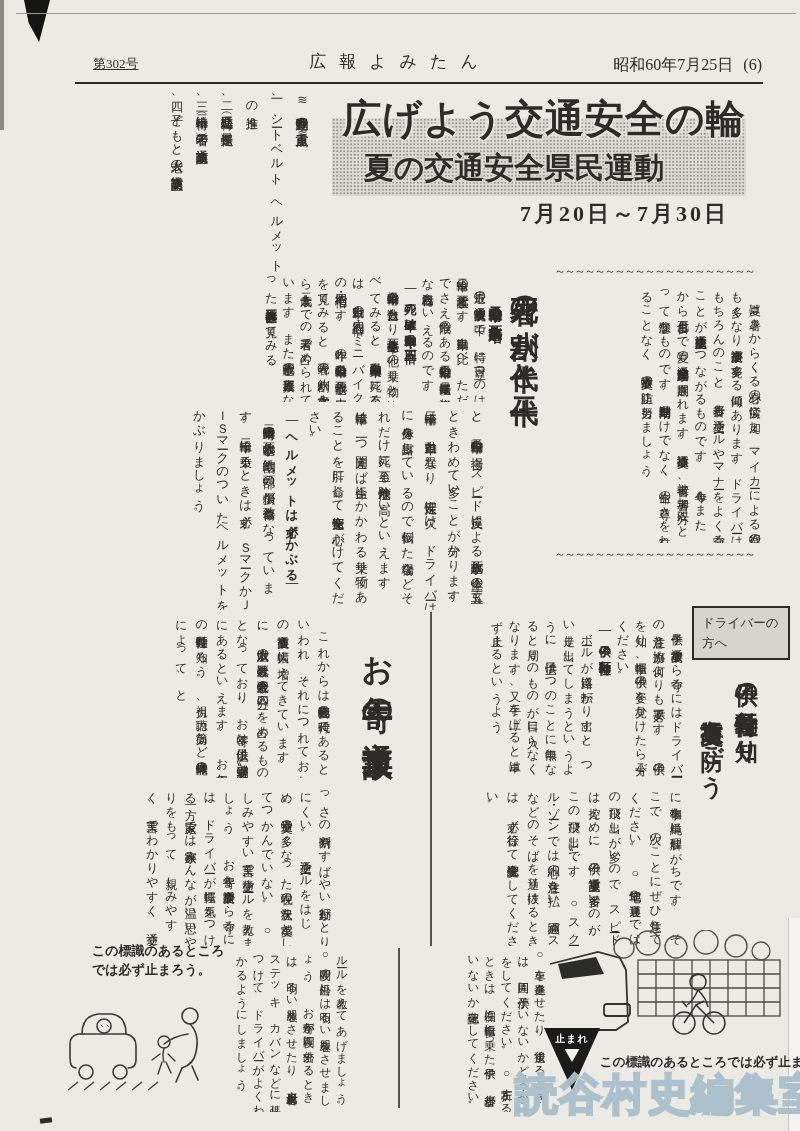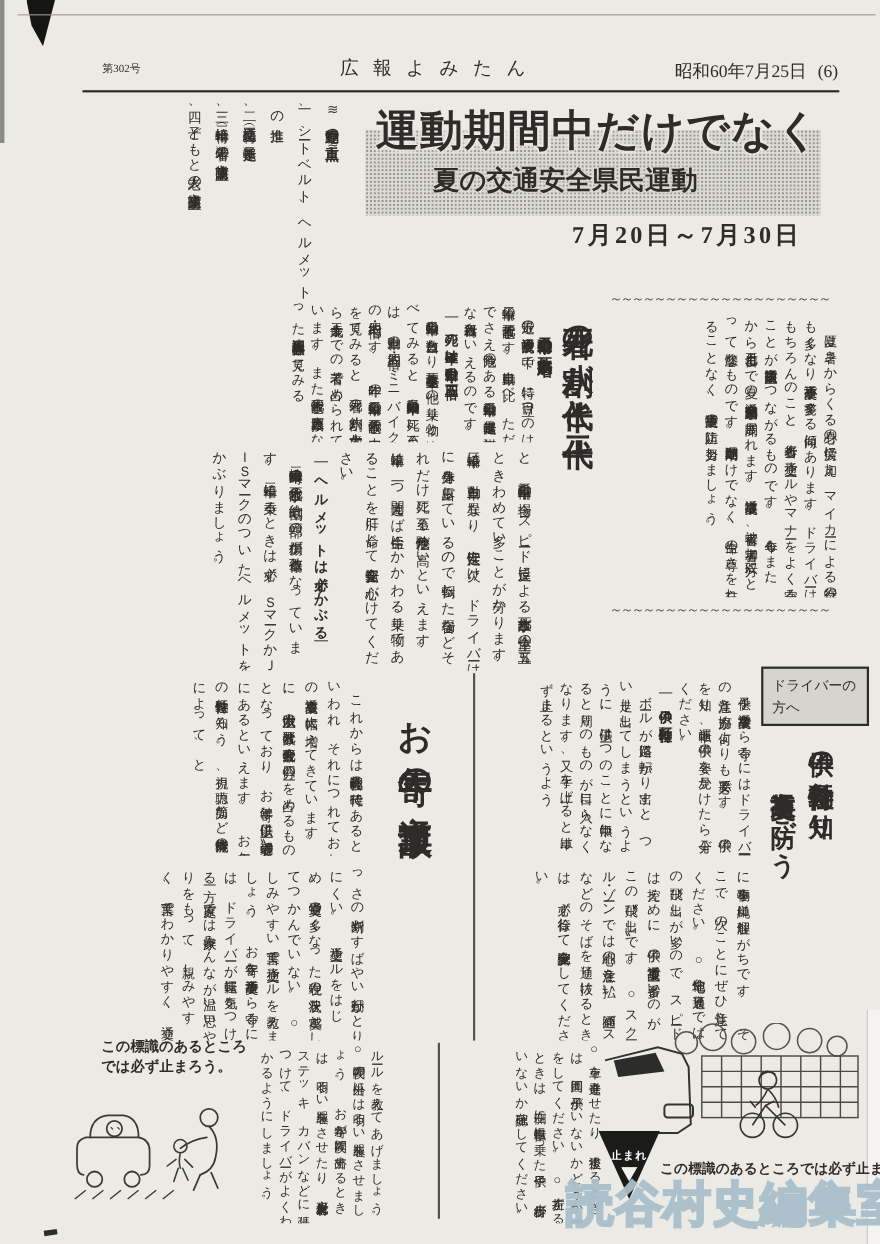--- a/index.html
+++ b/index.html
@@ -16,40 +16,40 @@
 
   
   .artifact-corner{left:24px;top:0;width:26px;height:42px;background:#151513;
     clip-path:polygon(0 0,100% 0,58% 100%,18% 55%);}
   .artifact-topline{left:16px;top:13px;width:780px;height:1px;background:#9b9891;}
   .artifact-leftedge{left:0;top:0;width:4px;height:130px;background:#3a3a38;opacity:.55;}
   .artifact-speck{left:40px;top:1118px;width:12px;height:5px;background:#2c2c2a;transform:rotate(-8deg);}
   .artifact-rightstrip{left:788px;top:918px;width:12px;height:213px;background:#f4f3ef;border-left:1px solid #c9c7c2;}
 
   
-  .hdr-issue{left:93px;top:55px;font-size:10px;}
+  .hdr-issue{left:93px;top:55px;font-size:13px;text-decoration:underline;}
   .hdr-masthead{left:50%;transform:translateX(-50%);top:50px;font-size:17px;letter-spacing:13px;white-space:nowrap;}
   .hdr-date{right:38px;top:55px;font-size:16px;}
   .hdr-date .pgno{margin-left:10px;}
   .hdr-rule{left:75px;top:82px;width:688px;height:2px;background:#2b2b28;}
 
   
   .priorities{left:62px;top:92px;width:252px;height:182px;font-size:12.5px;line-height:2.0;}
   .priorities .ptitle{display:block;font-weight:bold;}
   .priorities .orn{color:#3a3a38;font-weight:normal;}
   .priorities .pitem{display:block;}
 
   
   .halftone{left:332px;top:118px;width:414px;height:78px;background-color:#dbdad4;
     background-image:radial-gradient(circle,rgba(88,88,84,.55) .8px,transparent 1px);
     background-size:3.5px 3.5px;z-index:1;}
   .camp-headline{left:338px;top:92px;width:412px;font-size:39px;letter-spacing:1px;font-weight:bold;
     text-align:center;z-index:2;white-space:nowrap;
     text-shadow:2px 0 3px #eceae5,-2px 0 3px #eceae5,0 2px 3px #eceae5,0 -2px 3px #eceae5;}
-  .camp-subheadline{left:332px;top:148px;width:364px;text-align:center;font-size:24px;font-weight:bold;z-index:2;
+  .camp-subheadline{left:332px;top:148px;width:364px;text-align:center;font-size:30px;font-weight:bold;z-index:2;
     text-shadow:1px 0 2px #dbdad4,-1px 0 2px #dbdad4,0 1px 2px #dbdad4,0 -1px 2px #dbdad4;}
   .camp-period{left:520px;top:199px;font-size:22px;font-weight:bold;letter-spacing:3px;white-space:nowrap;}
 
   
   .wave{left:554px;width:212px;height:12px;font-size:12px;letter-spacing:-2px;color:#44423f;
     overflow:hidden;white-space:nowrap;line-height:12px;}
   .wave-top{top:265px;}
   .wave-bottom{top:548px;}
   .intro{left:560px;top:283px;width:204px;height:260px;font-size:12px;line-height:1.5;}
 
@@ -76,21 +76,21 @@
   .elder-lower{left:62px;top:784px;width:272px;height:162px;font-size:12px;line-height:1.6;}
 
   
   .elder-bottom{left:165px;top:948px;width:185px;height:164px;font-size:11.5px;line-height:1.45;}
   .child-bottom{left:408px;top:948px;width:140px;height:164px;font-size:11.5px;line-height:1.45;}
   .ill-left-caption{left:92px;top:942px;width:138px;font-size:13px;font-weight:bold;line-height:1.45;}
   .ill-left{left:62px;top:986px;}
   .ill-right{left:546px;top:930px;}
   .stop-sign{left:544px;top:1028px;width:56px;height:62px;background:#1b1b1a;
     clip-path:polygon(0 0,100% 0,50% 100%);text-align:center;z-index:2;}
-  .stop-sign-label{display:block;margin-top:16px;color:#fff;font-size:10px;font-weight:bold;letter-spacing:1px;}
+  .stop-sign-label{display:block;margin-top:4px;color:#fff;font-size:10px;font-weight:bold;letter-spacing:1px;}
   .stop-sign-arrow{display:block;width:15px;height:13px;margin:3px auto 0;background:#f2f1ec;
     clip-path:polygon(0 0,100% 0,50% 100%);}
   .ill-right-caption{left:600px;top:1054px;font-size:12.5px;font-weight:bold;white-space:nowrap;}
   .watermark{left:484px;top:1066px;font-size:43px;font-weight:bold;letter-spacing:1px;white-space:nowrap;
     color:#f5f8f9;-webkit-text-stroke:2.5px #a9bfca;text-shadow:0 0 1px #a9bfca;opacity:.95;z-index:3;margin-left:31px;}
 </style>
 </head>
 <body>
 
 <div class="page">
@@ -110,21 +110,21 @@
 
   <div class="abs v priorities">
     <span class="ptitle"><span class="orn">≋</span><span>運動の重点</span><span class="orn">≋</span></span>
     <span class="pitem">一、シートベルト、ヘルメット着用の推進</span>
     <span class="pitem">二、交通三悪（特に暴走運転）</span>
     <span class="pitem">三、二輪車（特に若年者）の交通事故防止</span>
     <span class="pitem">四、子どもと老人の交通事故防止</span>
   </div>
 
   <div class="abs halftone"></div>
-  <div class="abs camp-headline">運動期間中だけでなく</div>
+  <div class="abs camp-headline">広げよう交通安全の輪</div>
   <div class="abs camp-subheadline">夏の交通安全県民運動</div>
   <div class="abs camp-period">7月20日～7月30日</div>
 
   <div class="abs wave wave-top">～～～～～～～～～～～～～～～～～～～～</div>
   <div class="abs v intro">
     <span>　夏は暑さからくる心身の疲労に加え、マイカーによる行楽の機会も多くなり交通事故が多発する傾向にあります。ドライバーはもちろんのこと、歩行者も交通ルールやマナーをよく守ることが交通事故防止につながるものです。</span><span>　今年もまた、七月二〇日から七月三〇日まで夏の交通安全県民運動が展開されます。交通事故は、被害者、加害者、双方にとって悲惨なものです。運動期間中だけでなく、生命の尊さを忘れることなく、交通事故の防止に努力しましょう。</span>
   </div>
   <div class="abs wave wave-bottom">～～～～～～～～～～～～～～～～～～～～</div>
 
   <div class="abs v moto-headline">死者の八割が十代と二十代</div>

